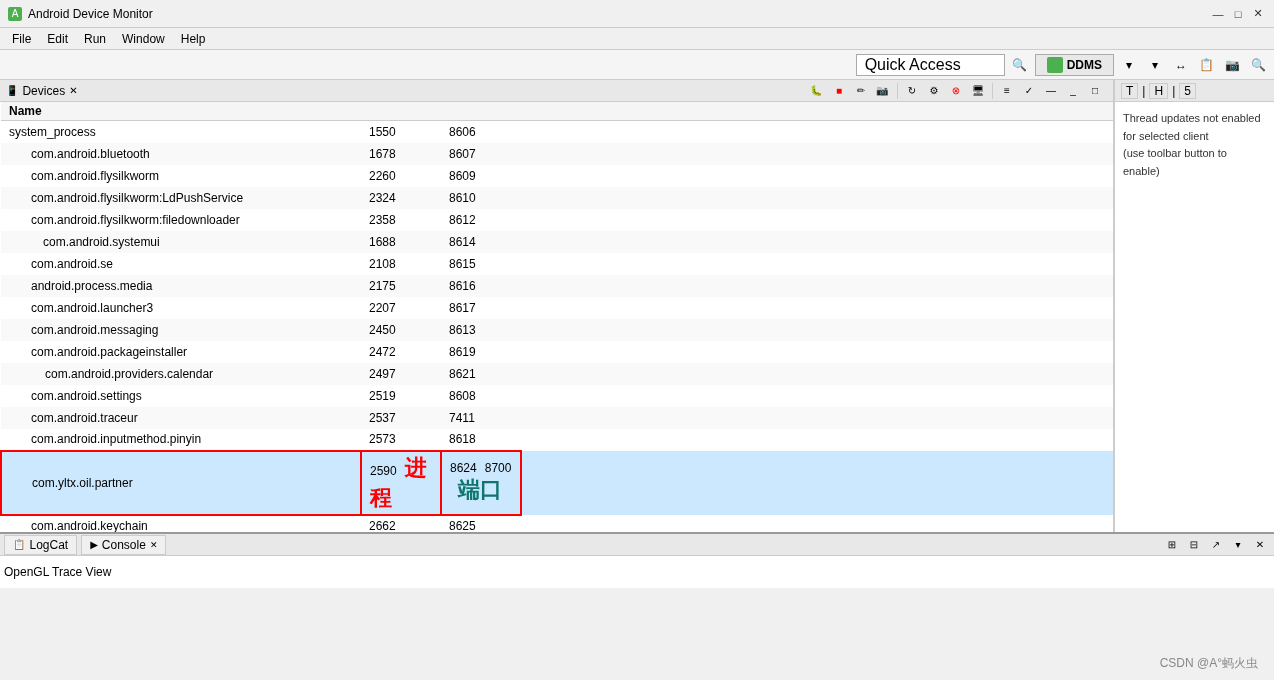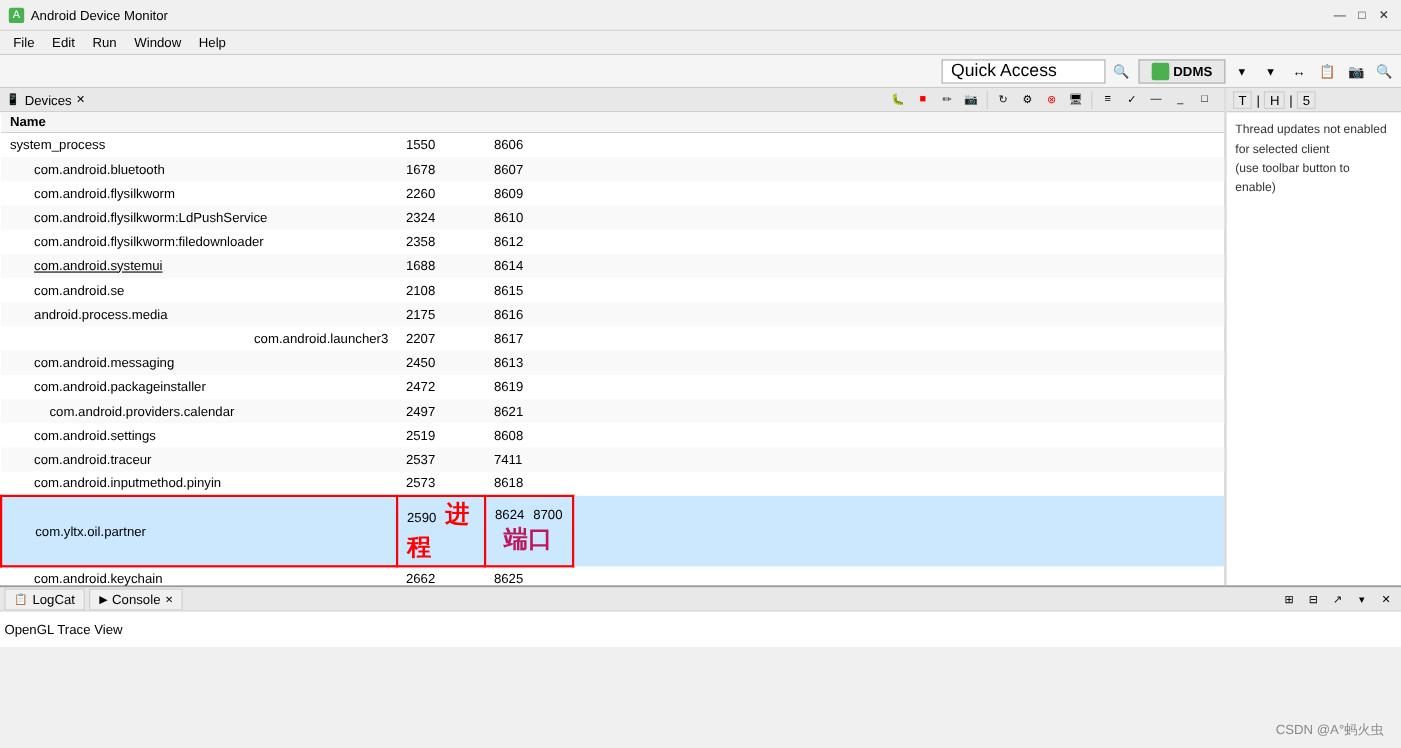--- a/index.html
+++ b/index.html
@@ -232,39 +232,39 @@
               <td>8610</td>
               <td></td>
             </tr>
             <tr>
               <td style="padding-left: 30px;">com.android.flysilkworm:filedownloader</td>
               <td>2358</td>
               <td>8612</td>
               <td></td>
             </tr>
             <tr>
-              <td style="padding-left: 30px; text-decoration: underline;">com.android.systemui</td>
+              <td style="padding-left: 42px;">com.android.systemui</td>
               <td>1688</td>
               <td>8614</td>
               <td></td>
             </tr>
             <tr>
               <td style="padding-left: 30px;">com.android.se</td>
               <td>2108</td>
               <td>8615</td>
               <td></td>
             </tr>
             <tr>
               <td style="padding-left: 30px; margin-top: 45px;">android.process.media</td>
               <td>2175</td>
               <td>8616</td>
               <td></td>
             </tr>
             <tr>
-              <td style="padding-left: 30px; text-align: right;">com.android.launcher3</td>
+              <td style="padding-left: 30px;">com.android.launcher3</td>
               <td>2207</td>
               <td>8617</td>
               <td></td>
             </tr>
             <tr>
               <td style="padding-left: 30px;">com.android.messaging</td>
               <td>2450</td>
               <td>8613</td>
               <td></td>
             </tr>
@@ -294,21 +294,21 @@
             </tr>
             <tr>
               <td style="padding-left: 30px;">com.android.inputmethod.pinyin</td>
               <td>2573</td>
               <td>8618</td>
               <td></td>
             </tr>
             <tr style="background: rgb(204, 232, 255);">
               <td style="padding-left: 30px; border: 2px solid red;">com.yltx.oil.partner</td>
               <td style="border: 2px solid red;">2590<span style="font-size: 22px; color: red; font-weight: bold; margin-left: 8px;">进程</span></td>
-              <td style="border: 2px solid red;">8624<span style="margin-left: 8px;">8700</span><span style="font-size: 22px; color: #be185d; font-weight: bold; margin-left: 8px;">端口</span></td>
+              <td style="border: 2px solid red;">8624<span style="margin-left: 8px;">8700</span><span style="font-size: 22px; color: #0f766e; font-weight: bold; margin-left: 8px;">端口</span></td>
               <td></td>
             </tr>
             <tr>
               <td style="padding-left: 30px;">com.android.keychain</td>
               <td>2662</td>
               <td>8625</td>
               <td></td>
             </tr>
           </tbody>
       </table>

